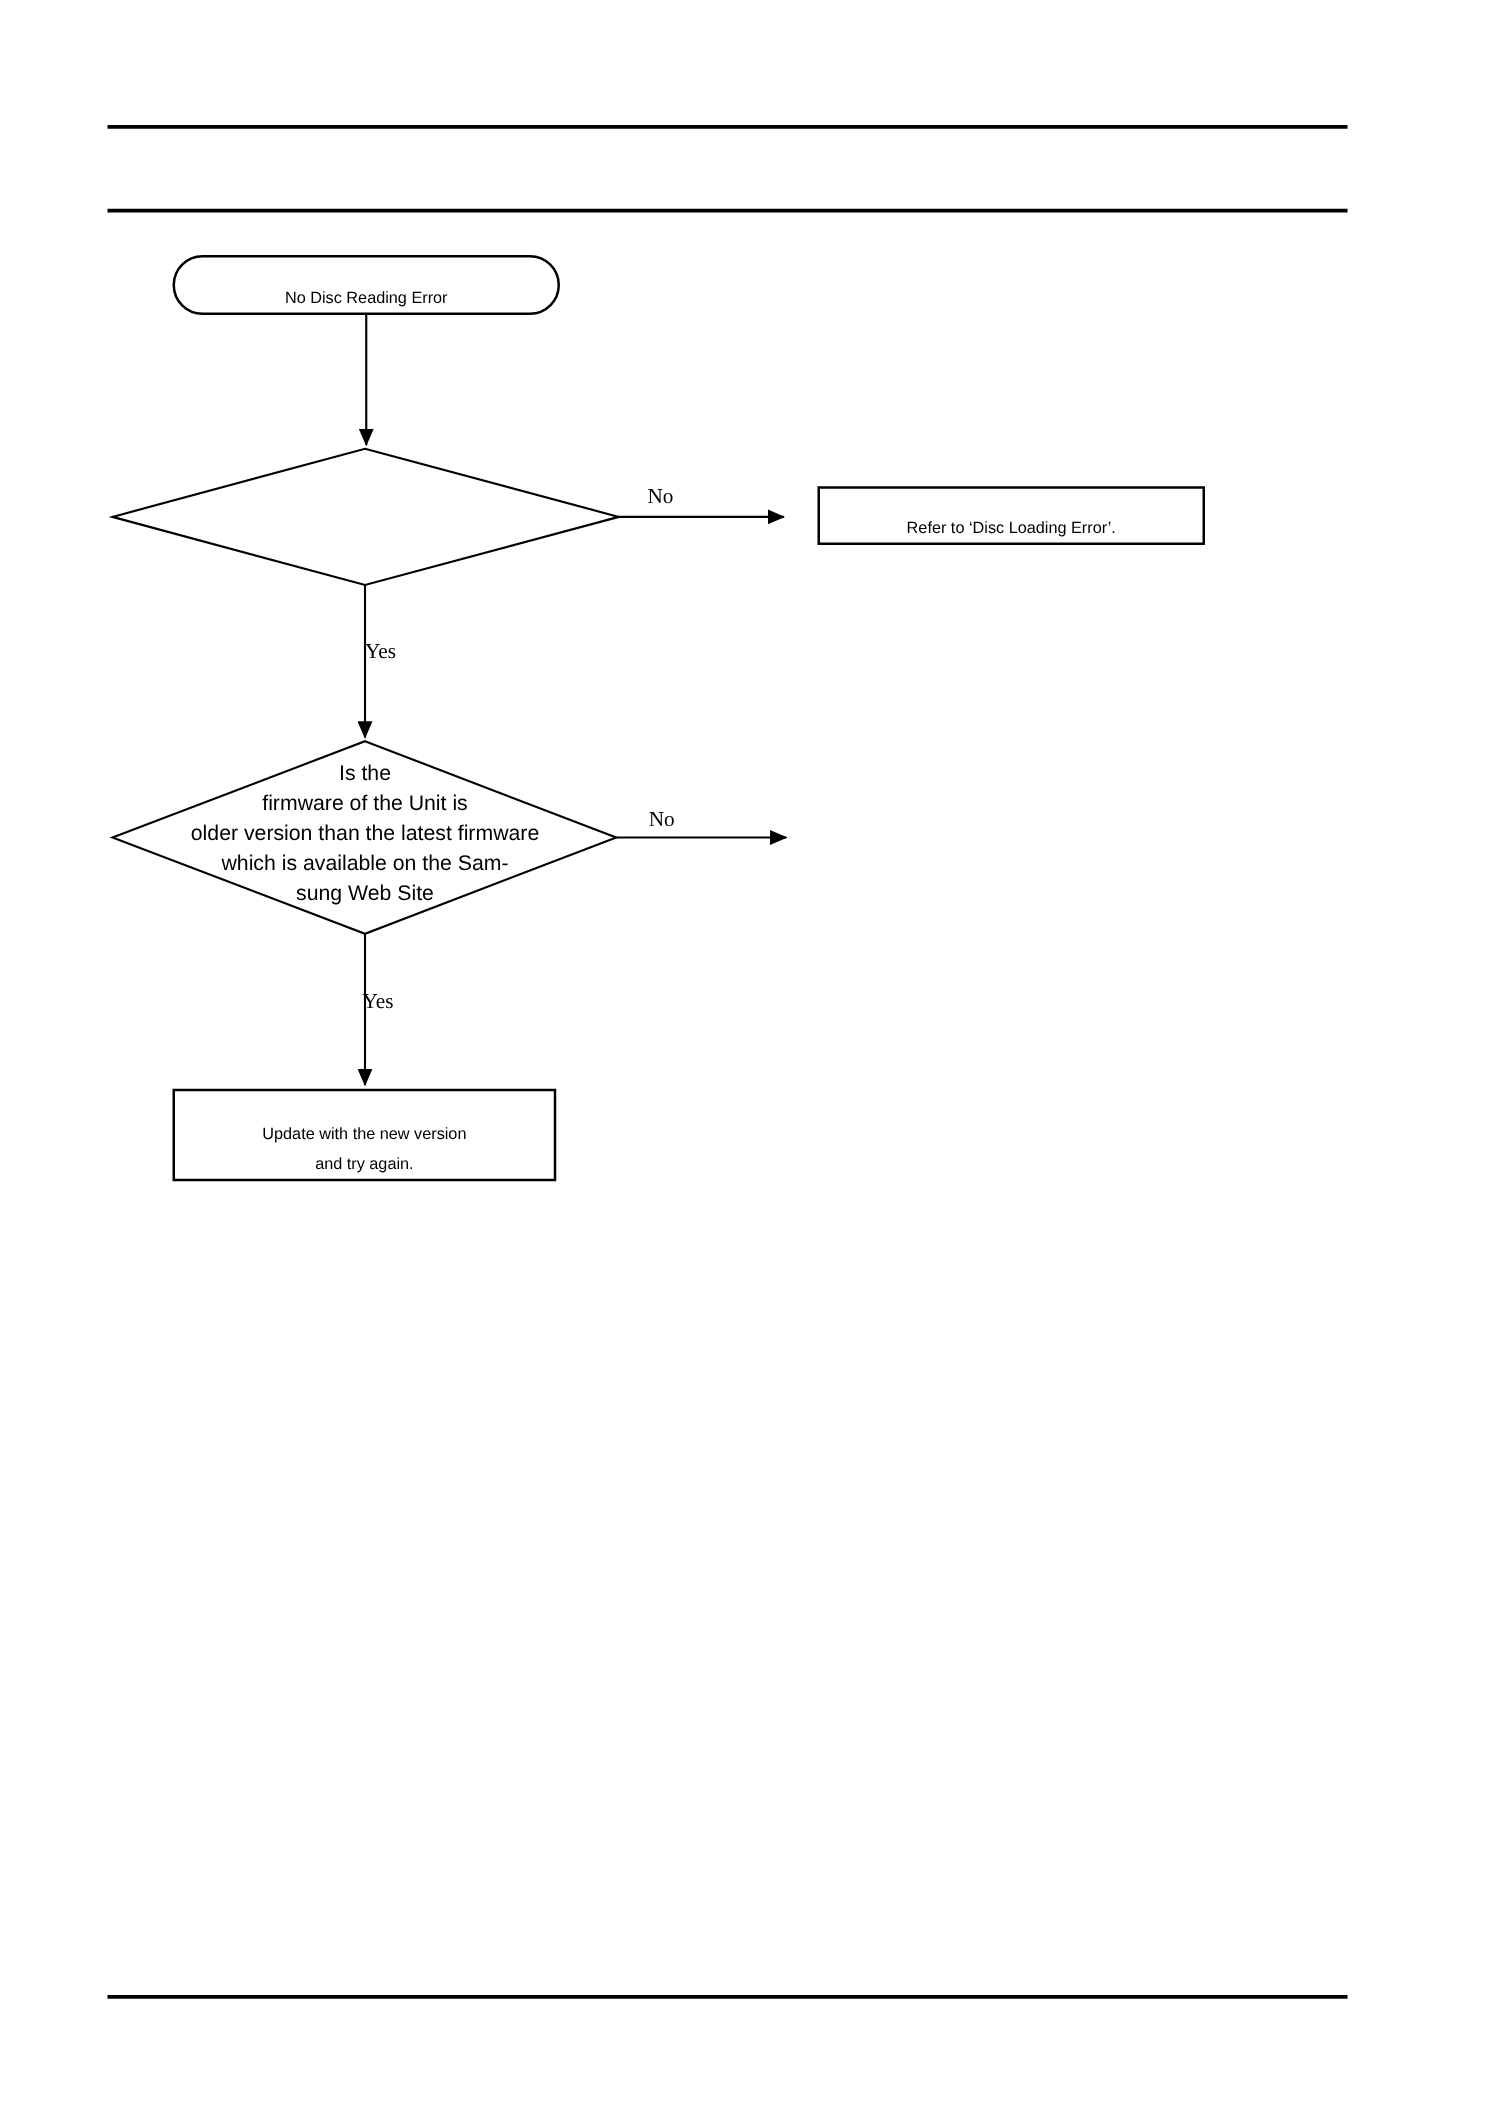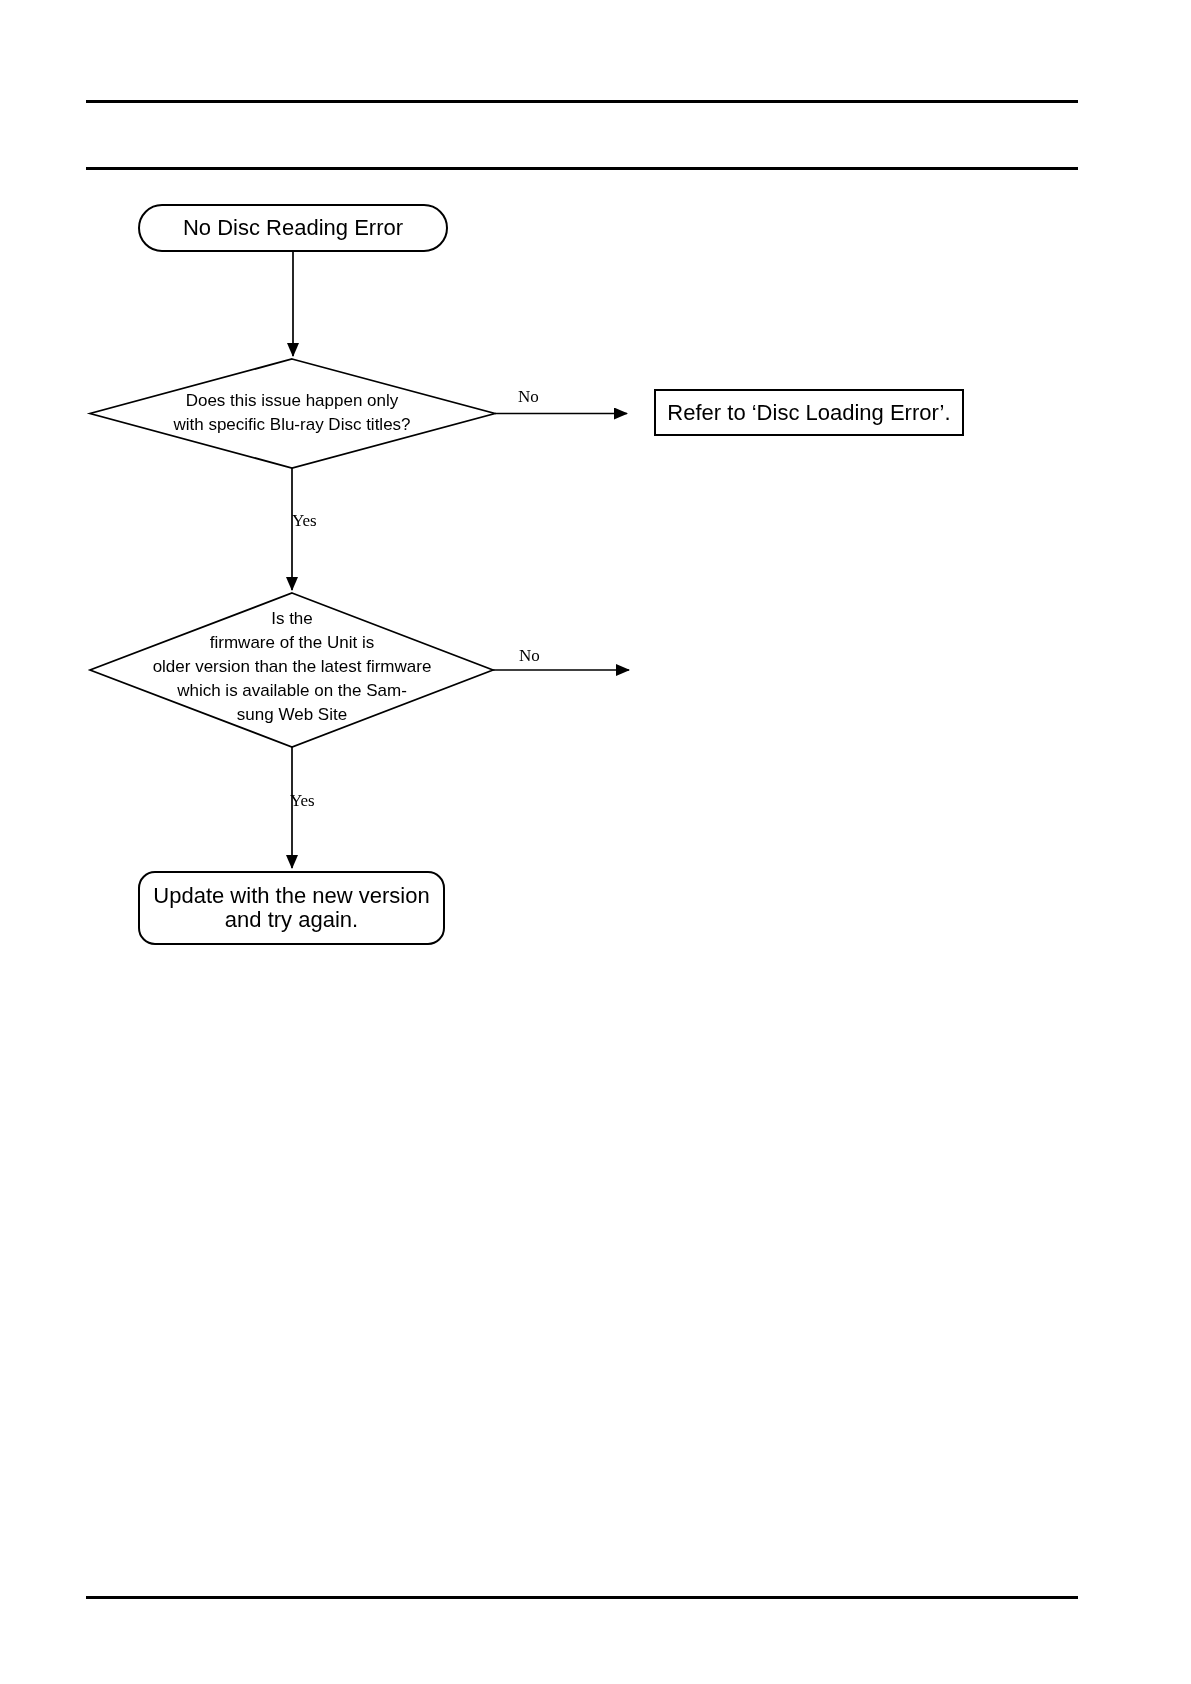--- a/index.html
+++ b/index.html
@@ -34,24 +34,24 @@
     stroke-width: 1.7;
   }
   .edge {
     stroke: #000000;
     stroke-width: 1.7;
   }
   .node {
     position: absolute;
     box-sizing: border-box;
     display: flex;
-    align-items: center;
+    align-items: flex-end;
     justify-content: center;
     text-align: center;
-    font-size: 22px;
+    font-size: 13px;
     line-height: 24px;
     white-space: pre-line;
   }
   .capsule {
     border: 2px solid #000000;
     border-radius: 24px;
   }
   .rect {
     border: 2px solid #000000;
   }
@@ -94,40 +94,38 @@
     <line class="edge" x1="495" y1="413.5" x2="627" y2="413.5" marker-end="url(#arrowhead)"></line>
     <line class="edge" x1="292" y1="468" x2="292" y2="590" marker-end="url(#arrowhead)"></line>
     <line class="edge" x1="493" y1="670" x2="629" y2="670" marker-end="url(#arrowhead)"></line>
     <line class="edge" x1="292" y1="747" x2="292" y2="868" marker-end="url(#arrowhead)"></line>
   </svg>
 
   <div class="node capsule" style="left:138px; top:204px; width:310px; height:48px;">
     <span>No Disc Reading Error</span>
   </div>
 
-  <div class="dtext" style="left:95px; top:389px; width:394px; height:48px;">Does this issue happen only
-with specific Blu-ray Disc titles?</div>
 
   <div class="edge-label" style="left:518px; top:385px;">No</div>
 
   <div class="node rect" style="left:630px; top:389px; width:310px; height:47px;margin-left:24px;">
     <span>Refer to ‘Disc Loading Error’.</span>
   </div>
 
   <div class="edge-label" style="left:292px; top:509px;">Yes</div>
 
   <div class="dtext" style="left:92px; top:607px; width:400px; height:120px;">Is the
 firmware of the Unit is
 older version than the latest firmware
 which is available on the Sam-
 sung Web Site</div>
 
   <div class="edge-label" style="left:519px; top:644px;">No</div>
 
 
   <div class="edge-label" style="left:290px; top:789px;">Yes</div>
 
-  <div class="node rect" style="left:138px; top:871px; width:307px; height:74px;border-radius:17px;">
+  <div class="node rect" style="left:138px; top:871px; width:307px; height:74px;">
     <span>Update with the new version
 and try again.</span>
   </div>
 
 </div>
 
 </body></html>

